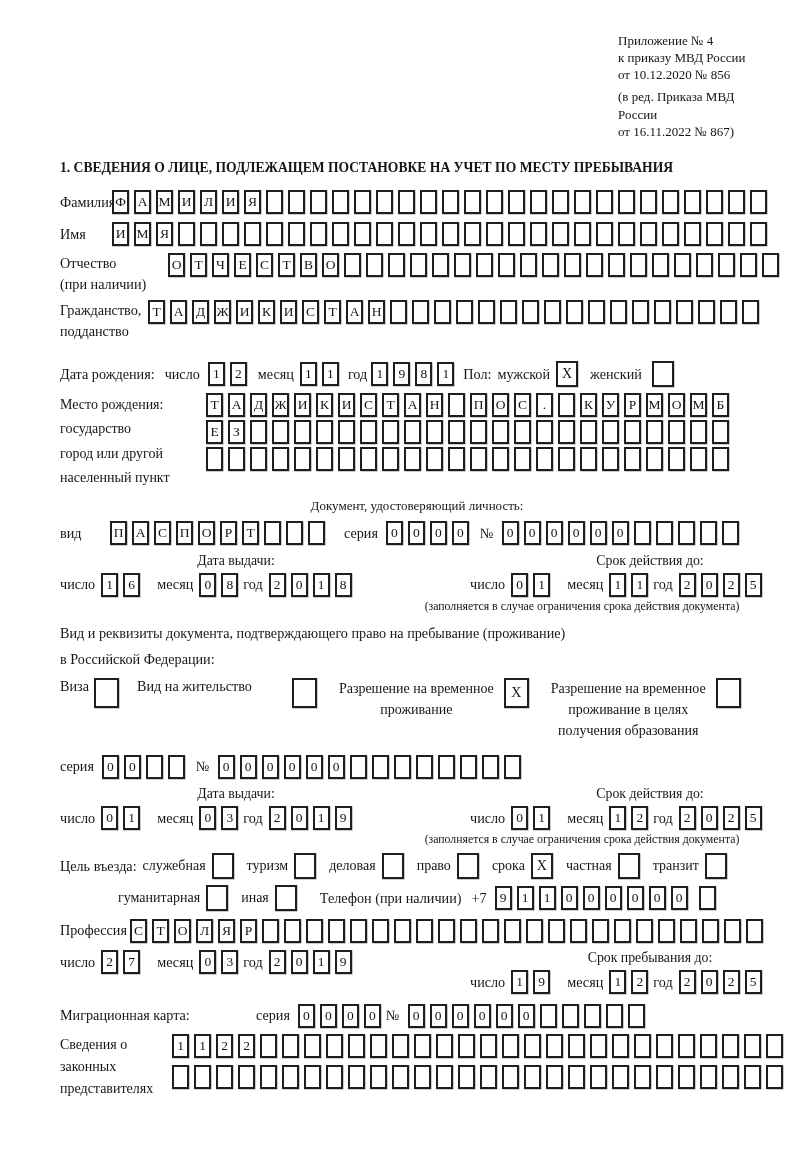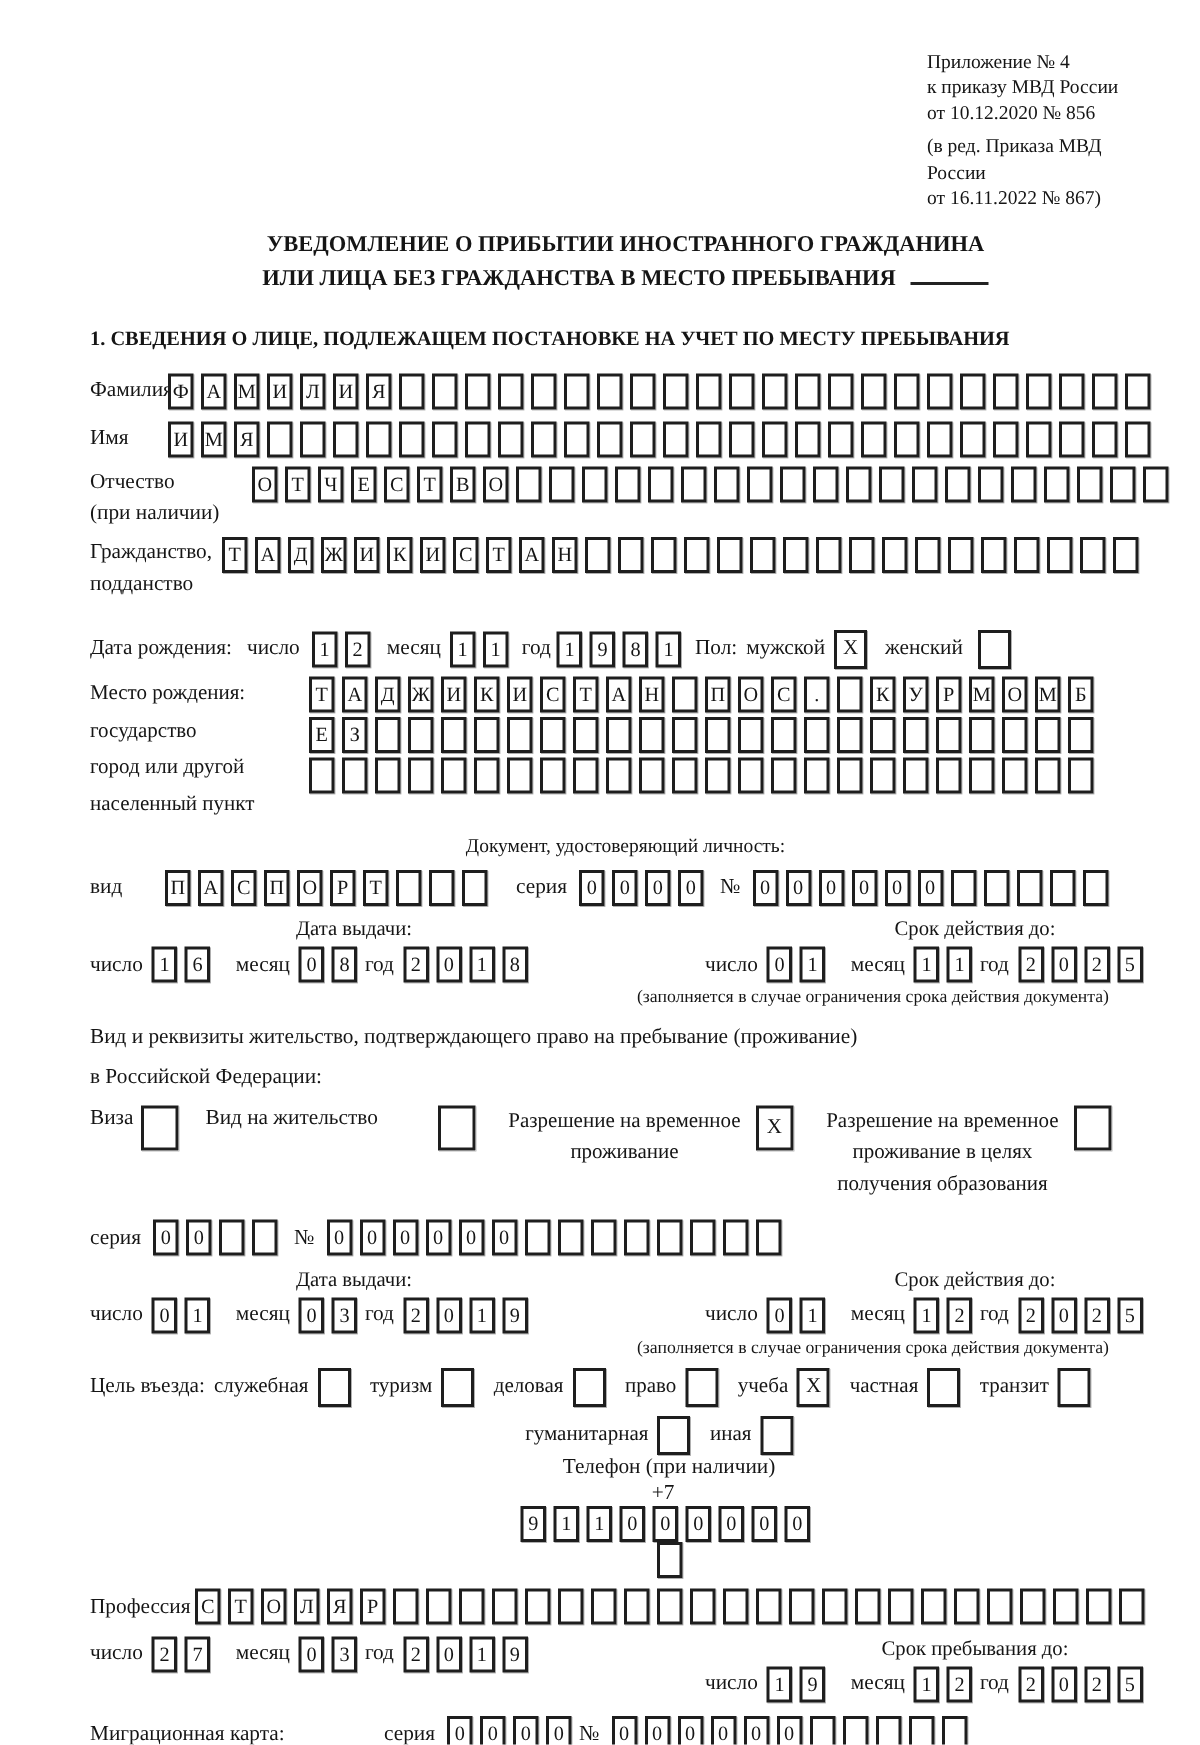--- a/index.html
+++ b/index.html
@@ -85,24 +85,20 @@
   <div class="hdr">
     <div>Приложение № 4</div>
     <div>к приказу МВД России</div>
     <div>от 10.12.2020 № 856</div>
     <div class="grp2">
       <div>(в ред. Приказа МВД России</div>
       <div>от 16.11.2022 № 867)</div>
     </div>
   </div>
 
-  <div class="title">
-    <div>УВЕДОМЛЕНИЕ О ПРИБЫТИИ ИНОСТРАННОГО ГРАЖДАНИНА</div>
-    <div><span>ИЛИ ЛИЦА БЕЗ ГРАЖДАНСТВА В МЕСТО ПРЕБЫВАНИЯ</span><span class="blank"></span></div>
-  </div>
 
   <div class="sec-head">1. СВЕДЕНИЯ О ЛИЦЕ, ПОДЛЕЖАЩЕМ ПОСТАНОВКЕ НА УЧЕТ ПО МЕСТУ ПРЕБЫВАНИЯ</div>
 
   <div class="form-row">
     <span class="flabel w-sur">Фамилия</span>
     <span class="cells">
         <span class="cell">Ф</span>
         <span class="cell">А</span>
         <span class="cell">М</span>
         <span class="cell">И</span>
@@ -442,21 +438,21 @@
             <span class="cell">0</span>
             <span class="cell">2</span>
             <span class="cell">5</span>
           </span>
       </div>
     </div>
   </div>
   <div class="note-right">(заполняется в случае ограничения срока действия документа)</div>
 
   <div class="intro">
-    <div>Вид и реквизиты жительство, подтверждающего право на пребывание (проживание)</div>
+    <div>Вид и реквизиты документа, подтверждающего право на пребывание (проживание)</div>
     <div>в Российской Федерации:</div>
   </div>
 
   <div class="res-row">
     <div class="res-opt">
       <span class="flabel">Виза</span>
       <span class="checkbox lg" style="margin-left:5px;"></span>
     </div>
     <div class="res-opt ml18">
       <span class="flabel">Вид на жительство</span>
@@ -560,29 +556,29 @@
     <span class="flabel mr6">Цель въезда:</span>
     <span class="purpose-opts" style="display:inline-flex;align-items:center;">
         <span class="opt-label">служебная</span>
         <span class="checkbox"></span>
         <span class="opt-label">туризм</span>
         <span class="checkbox"></span>
         <span class="opt-label">деловая</span>
         <span class="checkbox"></span>
         <span class="opt-label">право</span>
         <span class="checkbox"></span>
-        <span class="opt-label">учеба</span>
+        <span class="opt-label">срока</span>
         <span class="checkbox">X</span>
         <span class="opt-label">частная</span>
         <span class="checkbox"></span>
         <span class="opt-label">транзит</span>
         <span class="checkbox"></span>
       </span>
   </div>
-  <div class="purpose-row" style="margin-left:58px;flex-direction:column;">
+  <div class="purpose-row" style="margin-left:58px;">
     <span class="purpose-opts" style="display:inline-flex;align-items:center;">
         <span class="opt-label">гуманитарная</span>
         <span class="checkbox"></span>
         <span class="opt-label">иная</span>
         <span class="checkbox"></span>
       </span>
     <span class="flabel ml10 mr10">Телефон (при наличии)</span>
     <span class="flabel mr8">+7</span>
     <span class="cells">
         <span class="cell">9</span>

